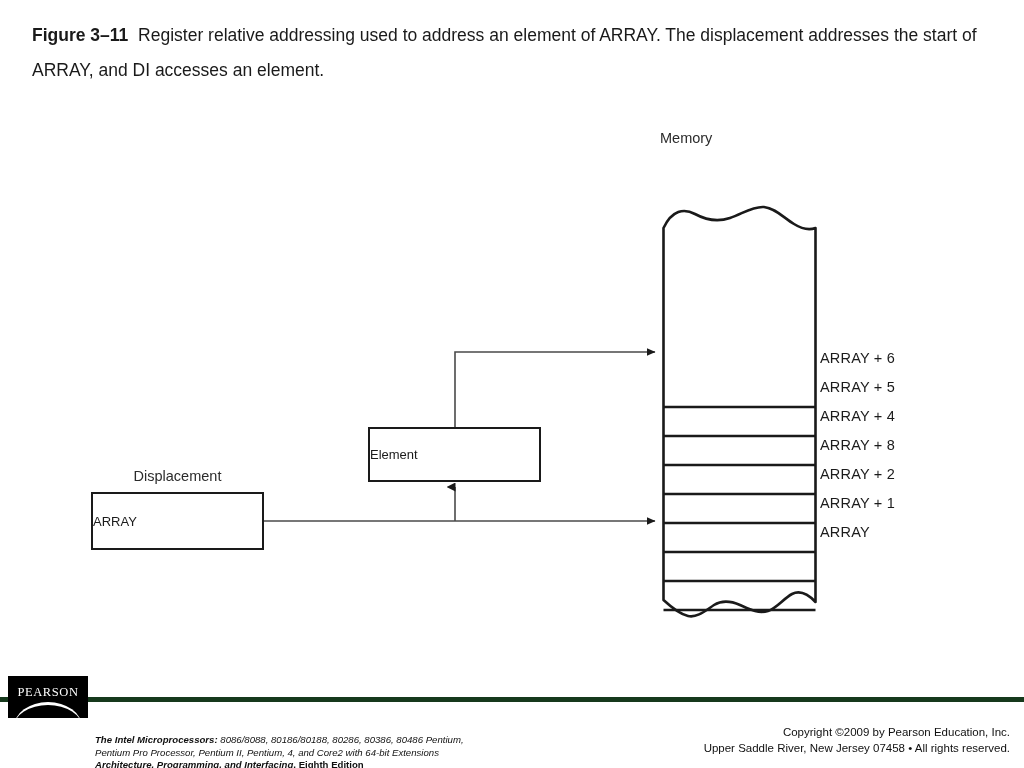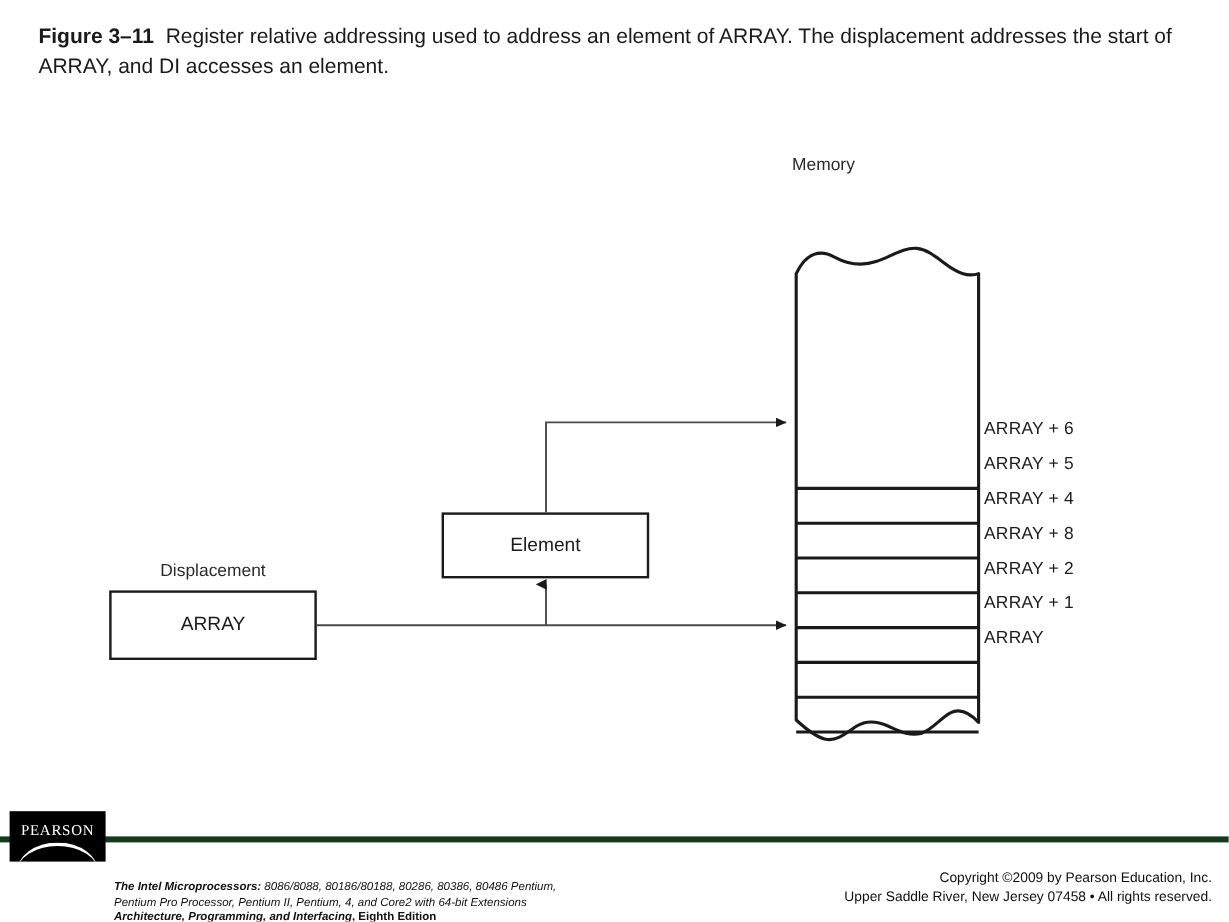--- a/index.html
+++ b/index.html
@@ -16,21 +16,21 @@
     color: #000000;
   }
 
   
   #caption {
     position: absolute;
     left: 32px;
     top: 18px;
     width: 976px;
     font-size: 17.5px;
-    line-height: 25px;
+    line-height: 35px;
     color: #1a1a1a;
   }
   #caption .fig-num {
     font-weight: bold;
   }
   #caption .fig-text {
     font-weight: normal;
   }
 
   
@@ -69,22 +69,21 @@
   }
 
   
   .diagram-box {
     position: absolute;
     border: 2.5px solid #1a1a1a;
     background: #ffffff;
     box-sizing: border-box;
     display: flex;
     align-items: center;
-    justify-content: center;
-    font-size: 16px;
+    font-size: 13px;
     color: #1b1b1b;
   }
   #box-array {
     left: 91px;
     top: 402px;
     width: 173px;
     height: 58px;
   }
   #box-element {
     left: 368px;

